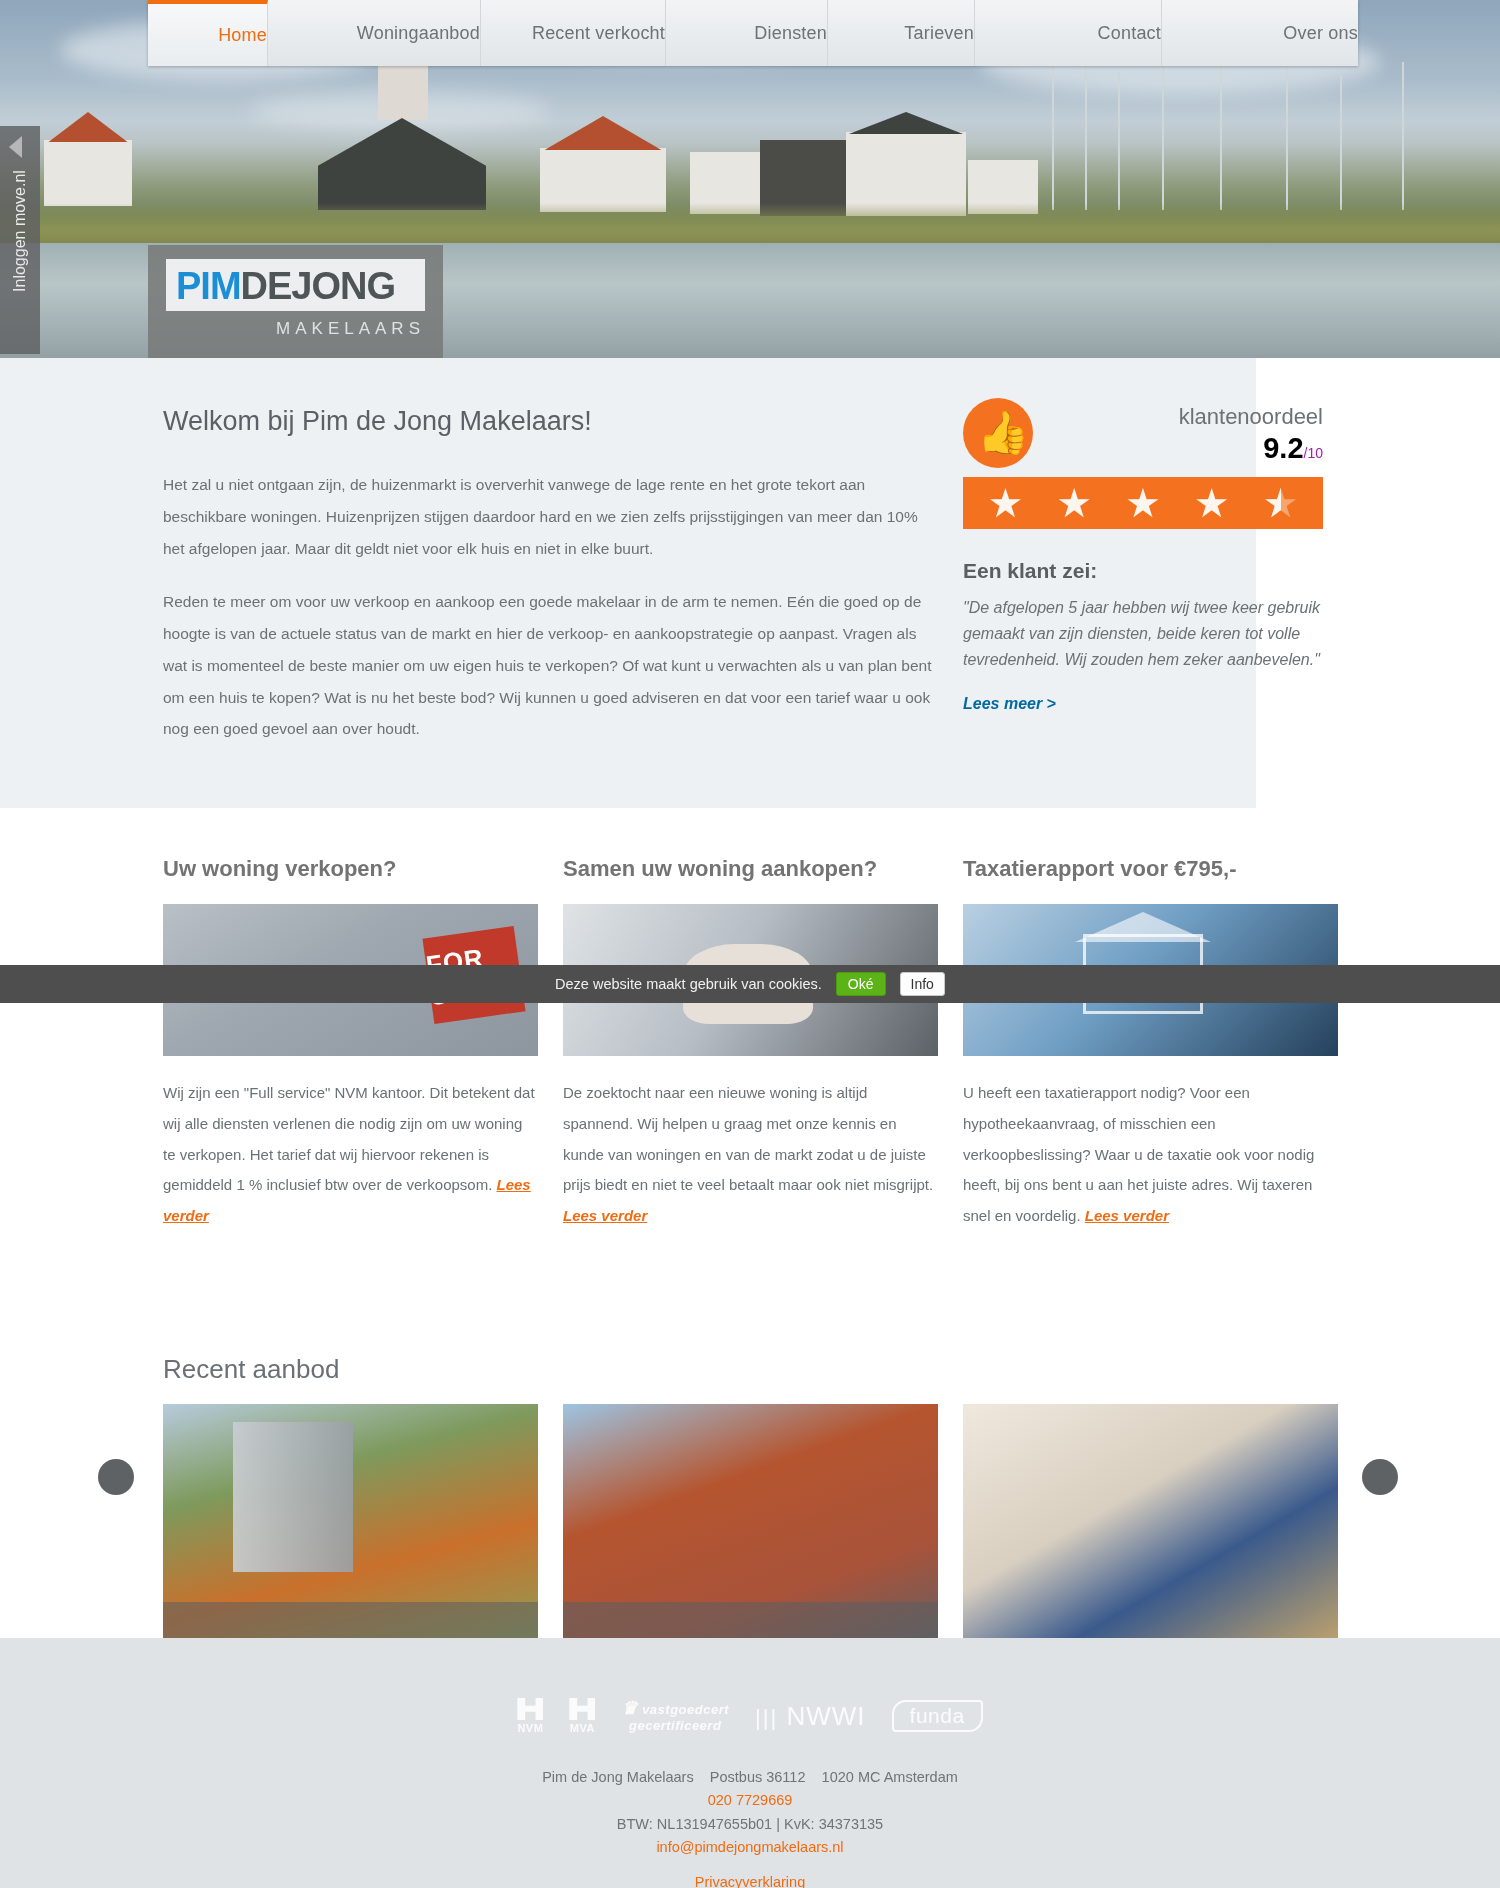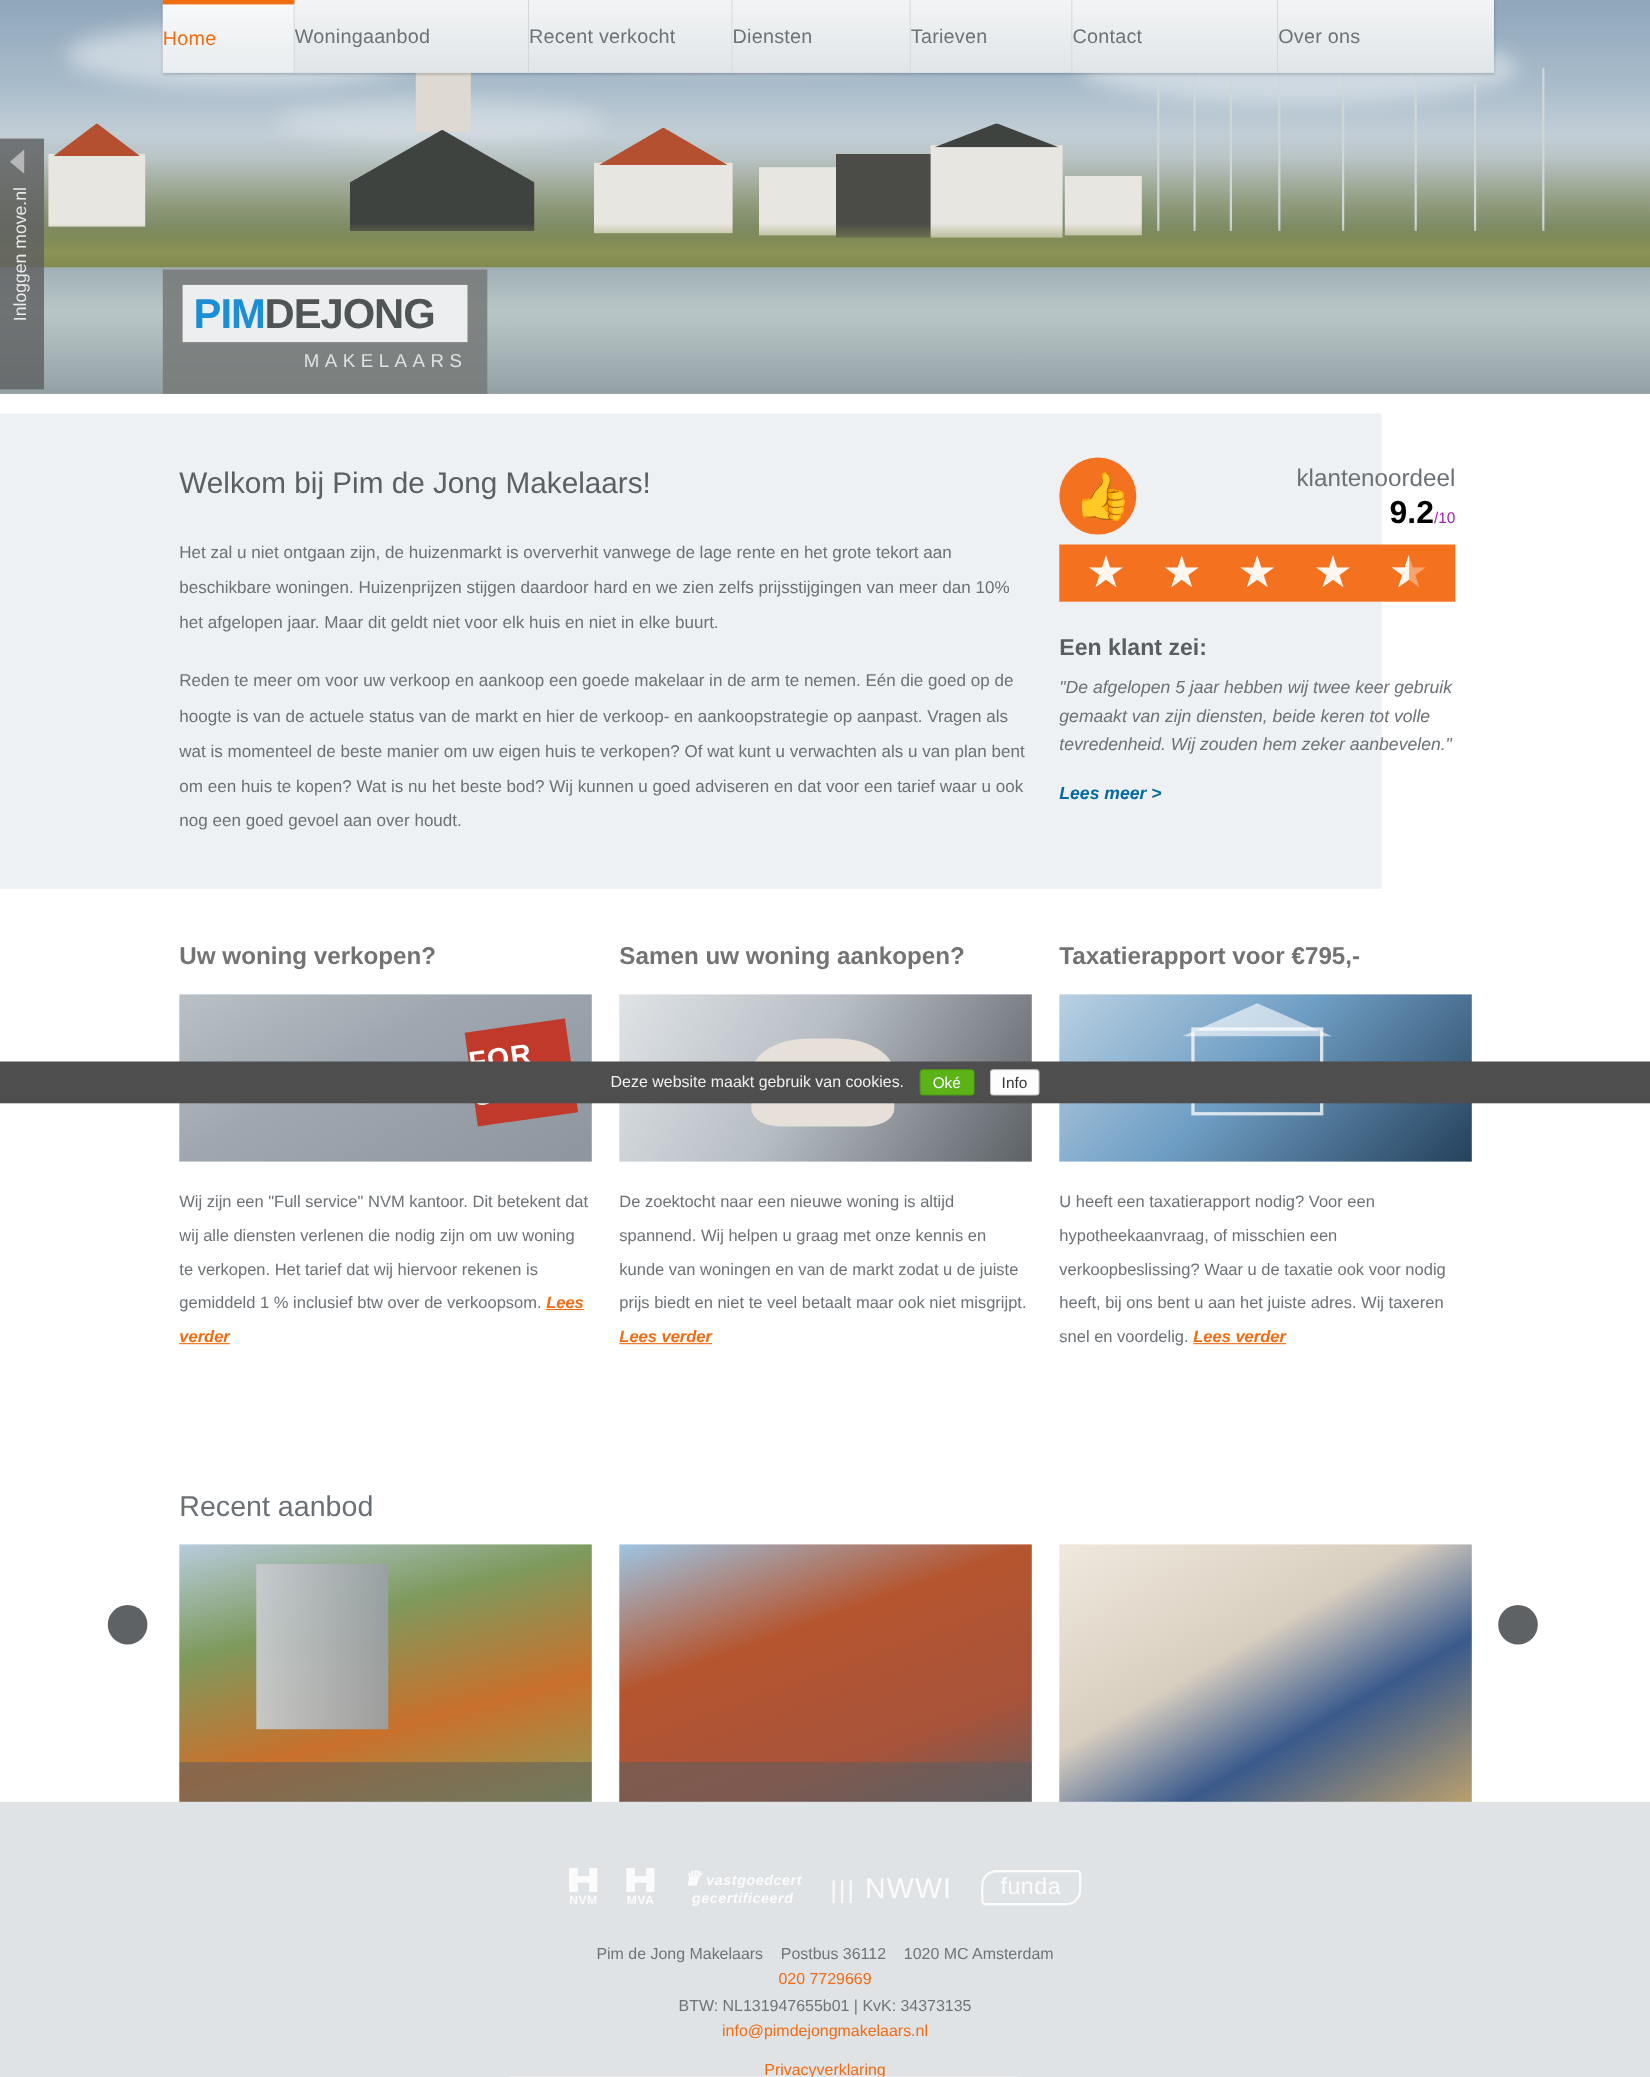--- a/index.html
+++ b/index.html
@@ -38,21 +38,21 @@
   .mast { position:absolute; width:2px; background:#cfd6d8; }
 
   
   .nav {
     position: absolute; top: 0; left: 148px; width: 1210px; height: 66px;
     display: flex; z-index: 40;
     background: linear-gradient(to bottom,#f1f3f4,#e2e6e8);
     box-shadow: 0 1px 3px rgba(0,0,0,.25);
   }
   .nav-item {
-    flex: 0 0 auto; display: flex; align-items: center; justify-content: flex-start;
+    flex: 0 0 auto; display: flex; align-items: center; justify-content: flex-end;
     font-size: 18px; color: #6d7276; letter-spacing: .2px;
     border-right: 1px solid #d2d7da; height: 66px; cursor: pointer;
     background: linear-gradient(to bottom,#f2f4f5,#e1e5e8);
   }
   .nav-item:last-child { border-right: none; }
   .nav-item.active {
     color: #ef6c12; border-top: 4px solid #f06e10;
     background: linear-gradient(to bottom,#f7f8f9,#e9edef);
   }
 
@@ -81,21 +81,21 @@
   .logo-word { font-size:38px; font-weight:bold; letter-spacing:-1px; line-height:1; }
   .logo-pim { color:#1b8ed6; }
   .logo-dejong { color:#4f5456; }
   .logo-sub {
     text-align:right; font-size:17px; color:#dfe2e3; letter-spacing:5px;
     margin-top:8px; font-weight:500;
   }
 
   
   .band-intro {
-    position:absolute; top:376px; left:0; width:1256px; height:450px;
+    position:absolute; top:358px; left:0; width:1256px; height:450px;
     background:#eef1f3;
   }
   .intro-left { position:absolute; left:163px; top:48px; width:775px; }
   .intro-h1 { font-size:27px; color:#5a6065; font-weight:400; margin-bottom:32px; }
   .intro-p { font-size:15.5px; line-height:2.05; color:#6b7175; margin-bottom:22px; }
 
   .rating { position:absolute; left:963px; top:40px; width:360px; }
   .thumb-circle {
     position:absolute; left:0; top:0; width:70px; height:70px; border-radius:50%;
     background:#f4711f;

